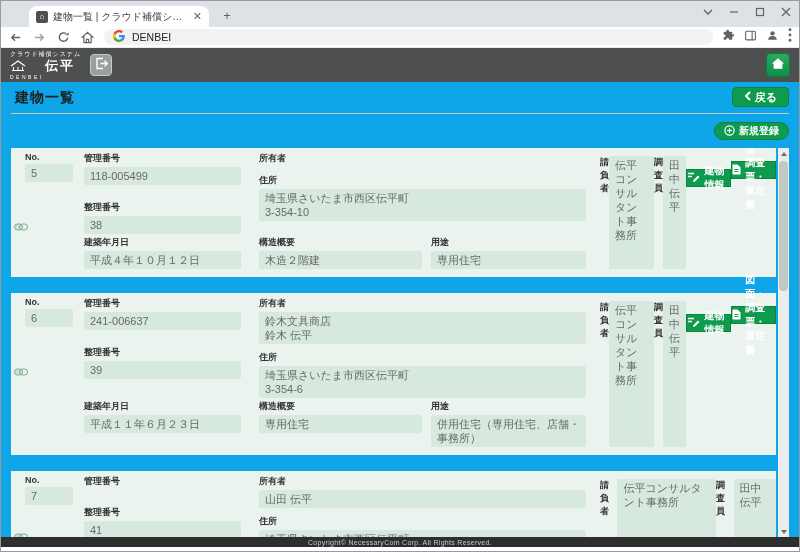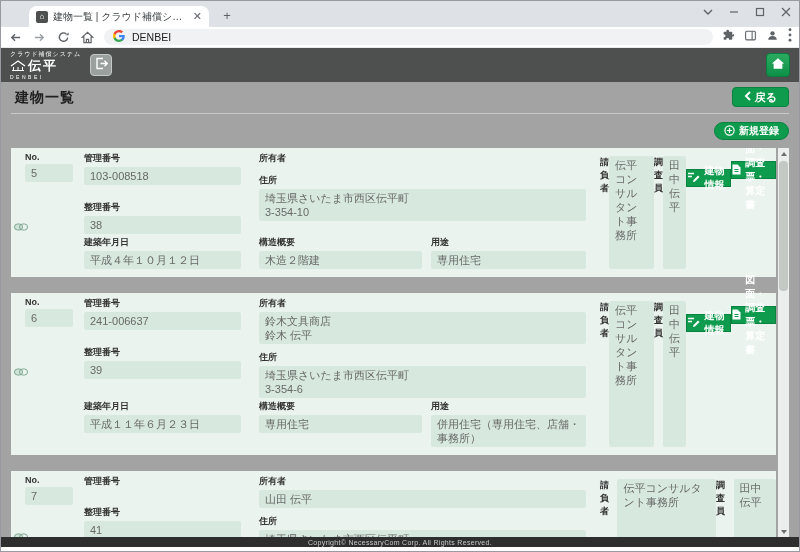--- a/index.html
+++ b/index.html
@@ -20,28 +20,28 @@
   .toolbar { height:21px; background:#fff; display:flex; align-items:center; padding:0 7px; gap:9px; border-bottom:1px solid #e8eaed; }
   .navicon { display:flex; align-items:center; justify-content:center; width:15px; height:15px; }
   .urlbar { flex:1; height:16px; background:#f0f2f4; border-radius:8px; display:flex; align-items:center; padding:0 9px; gap:7px; }
   .url-text { font-size:10.5px; color:#202124; }
   .chrome-right { display:flex; align-items:center; gap:9px; }
 
   
   .appheader { height:34px; background:#4e504f; display:flex; align-items:center; padding:0 9px; }
   .logo { display:flex; flex-direction:column; color:#fff; margin-right:9px; line-height:1; }
   .logo-top { font-size:6px; letter-spacing:1px; white-space:nowrap; }
-  .logo-mid { display:flex; align-items:center; gap:2px; margin:1px 0; }
+  .logo-mid { display:flex; align-items:center; gap:19px; margin:1px 0; }
   .logo-brand { font-size:13px; font-weight:bold; letter-spacing:2px; }
   .logo-bottom { font-size:5px; letter-spacing:2.5px; }
   .logout-btn { width:22px; height:22px; background:#9aa09e; border:1px solid #c5cac8; border-radius:4px; display:flex; align-items:center; justify-content:center; cursor:pointer; }
   .apphome-btn { margin-left:auto; width:24px; height:24px; background:linear-gradient(#2bab5f,#0e9049); border:1px solid #0b7d3e; border-radius:4px; display:flex; align-items:center; justify-content:center; cursor:pointer; }
 
   
-  .content { position:relative; height:456px; background:#a3a3a3; }
+  .content { position:relative; height:456px; background:#0ea5e9; }
   .page-title { position:absolute; left:14px; top:7px; font-size:14px; font-weight:bold; color:#1f1f1f; letter-spacing:1px; }
   .btn { background:#0e9b4d; color:#fff; border:1px solid #0b8340; display:inline-flex; align-items:center; justify-content:center; gap:4px; cursor:pointer; font-weight:bold; }
   .back-btn { position:absolute; right:10px; top:5px; width:57px; height:20px; border-radius:4px; font-size:11px; }
   .sep { position:absolute; left:10px; right:10px; top:31px; border-top:1px solid #c9c9c9; }
   .new-btn { position:absolute; right:10px; top:40px; height:18px; border-radius:9px; padding:0 9px; font-size:10px;text-align:center; }
 
   
   .list { position:absolute; left:10px; right:10px; top:66px; bottom:0; overflow:hidden; }
   .records { margin-right:13px; }
   .record { background:#eaf3ee; display:flex; padding:4px 0 8px 14px; margin-bottom:16px; position:relative; }
@@ -214,21 +214,21 @@
                 <rect x="5.5" y="1" width="8" height="6" rx="3" fill="none" stroke="#7fa892"></rect>
               </svg></span>
           <div class="col-no">
             <div class="lbl">No.</div>
             <div class="fld">5</div>
           </div>
           <div class="col-mid">
             <div class="top-row">
               <div class="stack-a">
                 <div class="lbl">管理番号</div>
-                <div class="fld">103-008518</div>
+                <div class="fld">118-005499</div>
                 <div class="gap16"></div>
                 <div class="lbl">整理番号</div>
                 <div class="fld">38</div>
               </div>
               <div class="stack-b">
                 <div class="lbl">所有者</div>
                 <div class="gap7"></div>
                 <div class="lbl">住所</div>
                 <div class="fld">埼玉県さいたま市西区伝平町
 3-354-10</div>

